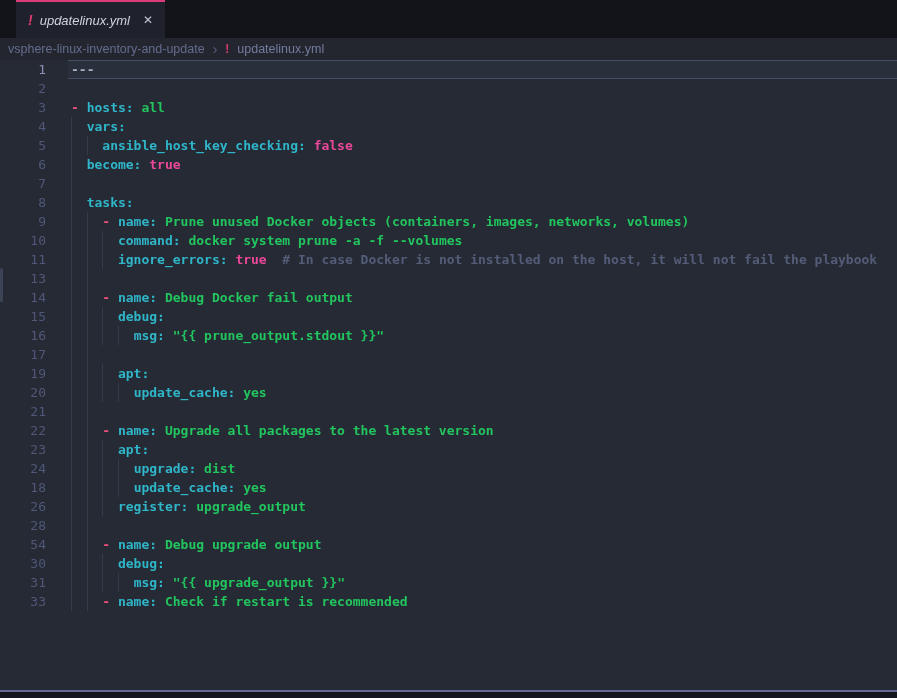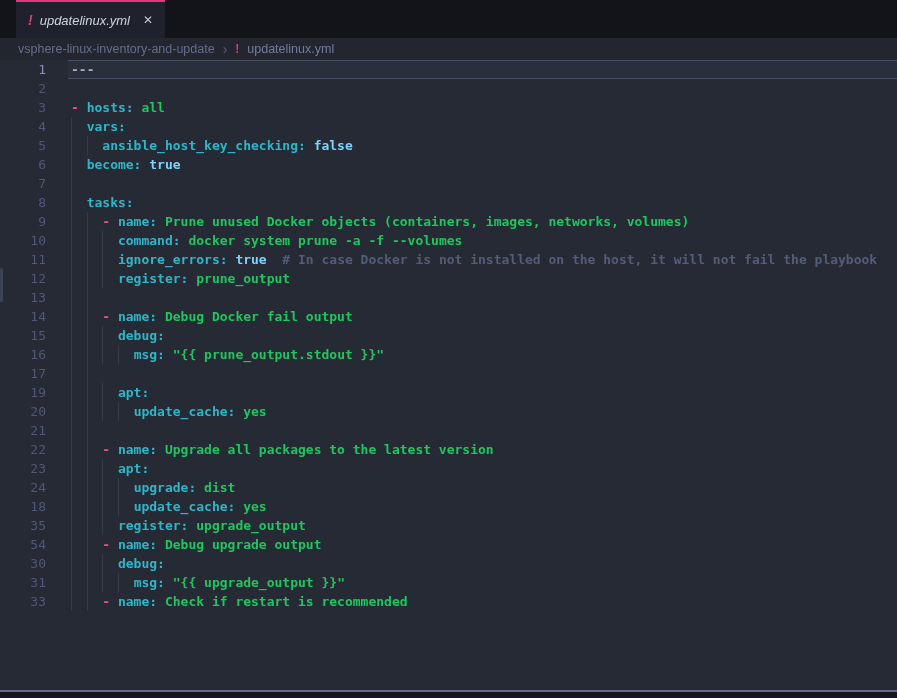--- a/index.html
+++ b/index.html
@@ -43,21 +43,21 @@
     font-size:12px;
     margin-left:6px;
   }
 
   
   .breadcrumbs {
     height:22px;
     background:#23262f;
     display:flex;
     align-items:center;
-    padding-left:18px;
+    padding-left:8px;
     gap:8px;
     font-size:12.5px;
     color:#656c8c;
   }
   .crumb-sep { font-size:14px; color:#585f7c; }
   .breadcrumbs .file-icon { font-size:12px; font-style:normal; color:#d63d6b; }
   .crumb-file { color:#747b9d; }
 
   
   .editor { position:relative; }
@@ -92,21 +92,21 @@
     background:#353b4b;
   }
   .row.current .code {
     background:#2a2f3c;
     box-shadow: inset 0 1px 0 #474d62, inset 0 -1px 0 #474d62;
   }
   .row.current .ln { color:#8a91b4; }
 
   .tk-key     { color:#2fb6c9; }
   .tk-str     { color:#22c55e; }
-  .tk-bool    { color:#7dd3fc;margin-top:36px; }
+  .tk-bool    { color:#ec4899;margin-top:36px; }
   .tk-dash    { color:#ee5180; }
   .tk-comment { color:#545d78; }
   .tk-meta    { color:#a9aec0; }
 
   
   .left-indicator {
     position:absolute;
     left:0; top:268px;
     width:3px; height:34px;
     background:#3c4354;
@@ -181,24 +181,20 @@
     </div>
     <div class="row">
       <div class="ln">10</div>
       <div class="code"><span class="guide" style="left: calc(0ch + 3px);"></span><span class="guide" style="left: calc(2ch + 3px);"></span><span class="guide" style="left: calc(4ch + 3px);"></span><span>      </span><span class="tk-key">command:</span><span> </span><span class="tk-str">docker system prune -a -f --volumes</span></div>
     </div>
     <div class="row">
       <div class="ln">11</div>
       <div class="code"><span class="guide" style="left: calc(0ch + 3px);"></span><span class="guide" style="left: calc(2ch + 3px);"></span><span class="guide" style="left: calc(4ch + 3px);"></span><span>      </span><span class="tk-key">ignore_errors:</span><span> </span><span class="tk-bool">true</span><span>  </span><span class="tk-comment"># In case Docker is not installed on the host, it will not fail the playbook</span></div>
     </div>
     <div class="row">
-      <div class="ln">12</div>
-      <div class="code"><span class="guide" style="left: calc(0ch + 3px);"></span><span class="guide" style="left: calc(2ch + 3px);"></span><span class="guide" style="left: calc(4ch + 3px);"></span><span>      </span><span class="tk-key">register:</span><span> </span><span class="tk-str">prune_output</span></div>
-    </div>
-    <div class="row">
       <div class="ln">13</div>
       <div class="code"><span class="guide" style="left: calc(0ch + 3px);"></span><span class="guide" style="left: calc(2ch + 3px);"></span></div>
     </div>
     <div class="row">
       <div class="ln">14</div>
       <div class="code"><span class="guide" style="left: calc(0ch + 3px);"></span><span class="guide" style="left: calc(2ch + 3px);"></span><span>    </span><span class="tk-dash">- </span><span class="tk-key">name:</span><span> </span><span class="tk-str">Debug Docker fail output</span></div>
     </div>
     <div class="row">
       <div class="ln">15</div>
       <div class="code"><span class="guide" style="left: calc(0ch + 3px);"></span><span class="guide" style="left: calc(2ch + 3px);"></span><span class="guide" style="left: calc(4ch + 3px);"></span><span>      </span><span class="tk-key">debug:</span></div>
@@ -233,22 +229,26 @@
     </div>
     <div class="row">
       <div class="ln">24</div>
       <div class="code"><span class="guide" style="left: calc(0ch + 3px);"></span><span class="guide" style="left: calc(2ch + 3px);"></span><span class="guide" style="left: calc(4ch + 3px);"></span><span class="guide" style="left: calc(6ch + 3px);"></span><span>        </span><span class="tk-key">upgrade:</span><span> </span><span class="tk-str">dist</span></div>
     </div>
     <div class="row">
       <div class="ln">18</div>
       <div class="code"><span class="guide" style="left: calc(0ch + 3px);"></span><span class="guide" style="left: calc(2ch + 3px);"></span><span class="guide" style="left: calc(4ch + 3px);"></span><span class="guide" style="left: calc(6ch + 3px);"></span><span>        </span><span class="tk-key">update_cache:</span><span> </span><span class="tk-str">yes</span></div>
     </div>
     <div class="row">
-      <div class="ln">35</div>
+      <div class="ln">26</div>
       <div class="code"><span class="guide" style="left: calc(0ch + 3px);"></span><span class="guide" style="left: calc(2ch + 3px);"></span><span class="guide" style="left: calc(4ch + 3px);"></span><span>      </span><span class="tk-key">register:</span><span> </span><span class="tk-str">upgrade_output</span></div>
+    </div>
+    <div class="row">
+      <div class="ln">28</div>
+      <div class="code"><span class="guide" style="left: calc(0ch + 3px);"></span><span class="guide" style="left: calc(2ch + 3px);"></span></div>
     </div>
     <div class="row">
       <div class="ln">54</div>
       <div class="code"><span class="guide" style="left: calc(0ch + 3px);"></span><span class="guide" style="left: calc(2ch + 3px);"></span><span>    </span><span class="tk-dash">- </span><span class="tk-key">name:</span><span> </span><span class="tk-str">Debug upgrade output</span></div>
     </div>
     <div class="row">
       <div class="ln">30</div>
       <div class="code"><span class="guide" style="left: calc(0ch + 3px);"></span><span class="guide" style="left: calc(2ch + 3px);"></span><span class="guide" style="left: calc(4ch + 3px);"></span><span>      </span><span class="tk-key">debug:</span></div>
     </div>
     <div class="row">

